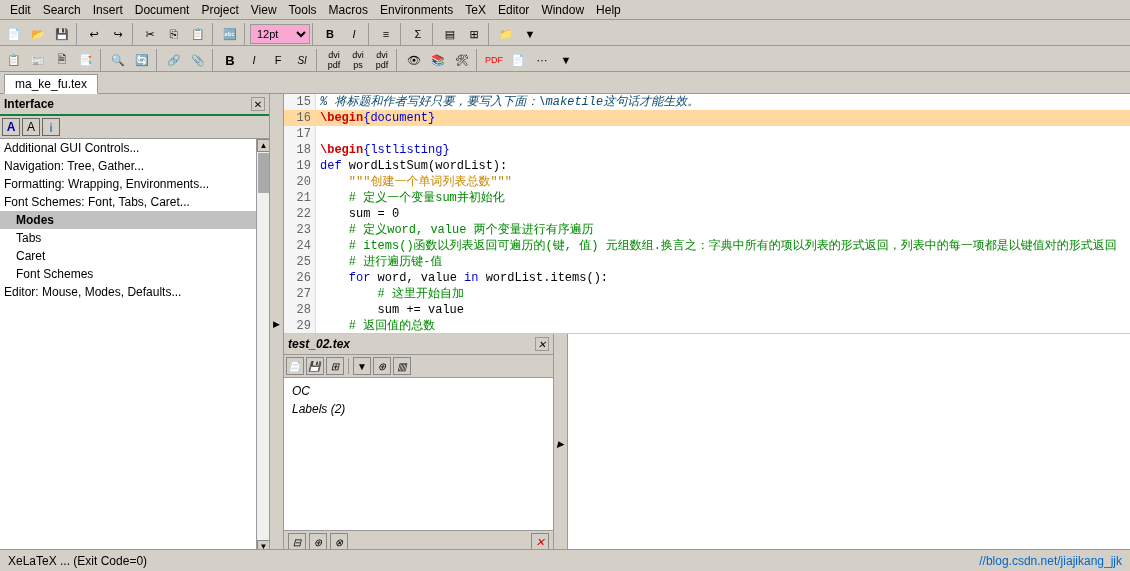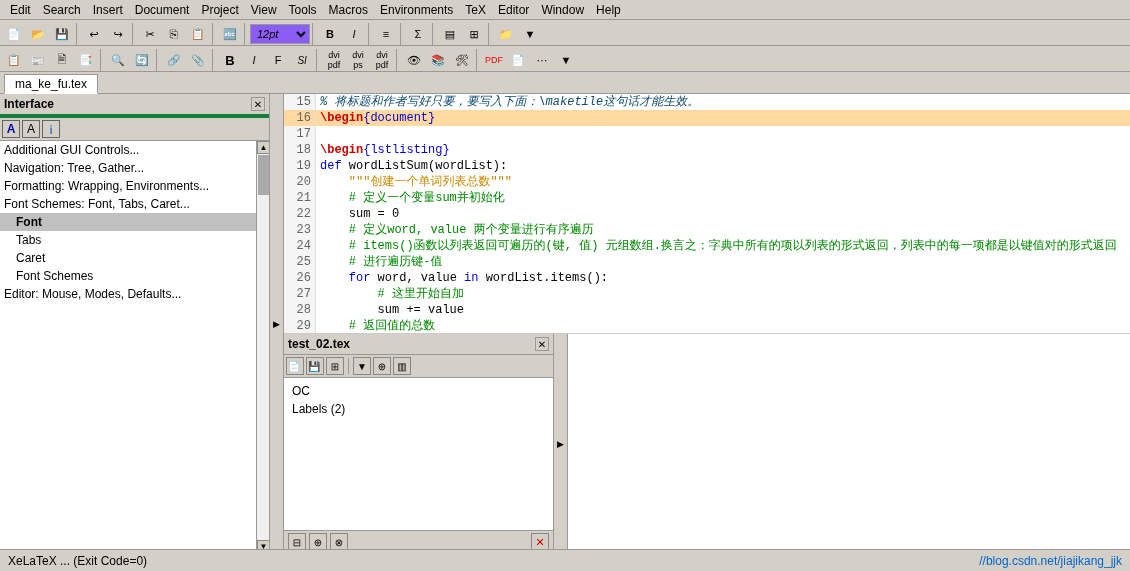--- a/index.html
+++ b/index.html
@@ -6,30 +6,30 @@
     body { font-family: 'Segoe UI', Arial, sans-serif; font-size: 12px; background: #d4d0c8; overflow: hidden; }
     
     
     .menubar { background: #d4d0c8; display: flex; align-items: center; padding: 2px 4px; border-bottom: 1px solid #999; height: 20px; }
     .menubar span { padding: 1px 6px; cursor: pointer; font-size: 12px; }
     
     
     .toolbar { background: #d4d0c8; display: flex; align-items: center; padding: 2px 2px; border-bottom: 1px solid #999; flex-wrap: wrap; min-height: 26px; }
     .toolbar-btn { width: 22px; height: 22px; background: #d4d0c8; border: 1px solid transparent; display: inline-flex; align-items: center; justify-content: center; cursor: pointer; font-size: 11px; margin: 1px; }
     .toolbar-sep { width: 4px; height: 22px; border-left: 1px solid #999; margin: 0 2px; }
-    .toolbar-combo { height: 20px; font-size: 11px; border: 1px solid #999; background: #8b5cf6; padding: 0 2px; cursor: pointer; font-style: italic; }
+    .toolbar-combo { height: 20px; font-size: 11px; border: 1px solid #999; background: #f9a8d4; padding: 0 2px; cursor: pointer; }
     
     
     .tabbar { background: #d4d0c8; display: flex; align-items: flex-end; padding: 2px 4px 0; border-bottom: 1px solid #999; }
     .tab { background: #c0bdb5; border: 1px solid #999; border-bottom: none; padding: 2px 10px; font-size: 12px; cursor: pointer; margin-right: 2px; }
     .tab.active { background: white; border-bottom: 1px solid white; margin-bottom: -1px; }
     
     
     .left-panel { width: 270px; background: #d4d0c8; border-right: 1px solid #999; display: flex; flex-direction: column; }
-    .panel-header { background: #d4d0c8; padding: 3px 4px; display: flex; align-items: center; justify-content: space-between; border-bottom: 4px solid #15803d; }
+    .panel-header { background: #d4d0c8; padding: 3px 4px; display: flex; align-items: center; justify-content: space-between; border-bottom: 2px solid #15803d; }
     .panel-title { font-size: 12px; font-weight: bold; }
     .panel-close { width: 14px; height: 14px; background: #d4d0c8; border: 1px solid #999; display: flex; align-items: center; justify-content: center; cursor: pointer; font-size: 10px; }
     
     
     .panel-toolbar { display: flex; align-items: center; padding: 2px; border-bottom: 1px solid #999; gap: 2px; }
     .panel-icon { width: 18px; height: 18px; border: 1px solid transparent; display: flex; align-items: center; justify-content: center; cursor: pointer; font-size: 10px; }
     .tree-item { padding: 2px 4px; cursor: pointer; display: flex; align-items: center; white-space: nowrap; }
     .tree-item.font-selected { background: #c0c0c0; font-weight: bold; }
     .code-line { height: 16px; line-height: 16px; padding: 0 4px; white-space: nowrap; }
     
@@ -141,21 +141,21 @@
         <div class="panel-icon" style="font-size:12px; border:1px solid #666; color:#0055aa;">ℹ</div>
       </div>
 
       <div style="display:flex; flex:1; overflow:hidden;">
         <div class="left-tree">
 
           <div class="tree-item" style="padding-left:4px;">Additional GUI Controls...</div>
           <div class="tree-item" style="padding-left:4px;">Navigation: Tree, Gather...</div>
           <div class="tree-item" style="padding-left:4px;">Formatting: Wrapping, Environments...</div>
           <div class="tree-item" style="padding-left:4px;">Font Schemes: Font, Tabs, Caret...</div>
-          <div class="tree-item font-selected" style="padding-left:16px;">Font</div>
+          <div class="tree-item font-selected" style="padding-left:16px;">Modes</div>
           <div class="tree-item" style="padding-left:16px;">Tabs</div>
           <div class="tree-item" style="padding-left:16px;">Caret</div>
           <div class="tree-item" style="padding-left:16px;">Font Schemes</div>
           <div class="tree-item" style="padding-left:4px;">Editor: Mouse, Modes, Defaults...</div>
         </div>
 
         <div style="width:13px; background:#d4d0c8; display:flex; flex-direction:column; border-left:1px solid #999;">
           <div style="width:13px; height:13px; background:#d4d0c8; border:1px solid #888; display:flex; align-items:center; justify-content:center; font-size:8px; cursor:pointer;">▲</div>
           <div style="flex:1; background:#f0f0ee;">
             <div style="width:11px; height:40px; background:#aaa; margin:1px;"></div>
@@ -219,21 +219,21 @@
 
           <div class="code-line">&nbsp;&nbsp;&nbsp;&nbsp;&nbsp;&nbsp;&nbsp;&nbsp;<span style="color:#008800;"># 这里开始自加</span></div>
 
           <div class="code-line">&nbsp;&nbsp;&nbsp;&nbsp;&nbsp;&nbsp;&nbsp;&nbsp;sum += value</div>
 
           <div class="code-line">&nbsp;&nbsp;&nbsp;&nbsp;<span style="color:#008800;"># 返回值的总数</span></div>
 
         </div>
       </div>
 
-      <div style="height:220px; border-top:1px solid #ccc; background:#d4d0c8; display:flex;">
+      <div style="height:220px; border-top:1px solid #ccc; background:#d4d0c8; display:flex;font-style:italic;">
 
         <div style="width:270px; border-right:1px solid #999; display:flex; flex-direction:column; background:#d4d0c8;">
 
           <div style="background:#d4d0c8; padding:3px 4px; display:flex; align-items:center; justify-content:space-between; border-bottom:1px solid #999;">
             <span style="font-size:12px; font-weight:bold;">test_02.tex</span>
             <div style="width:14px; height:14px; background:#d4d0c8; border:1px solid #999; display:flex; align-items:center; justify-content:center; cursor:pointer; font-size:10px;">✕</div>
           </div>
 
           <div style="display:flex; align-items:center; padding:2px; border-bottom:1px solid #999; gap:2px;">
             <div style="width:18px; height:18px; border:1px solid #888; background:#d4d0c8; display:flex; align-items:center; justify-content:center; cursor:pointer; font-size:10px;">📄</div>

